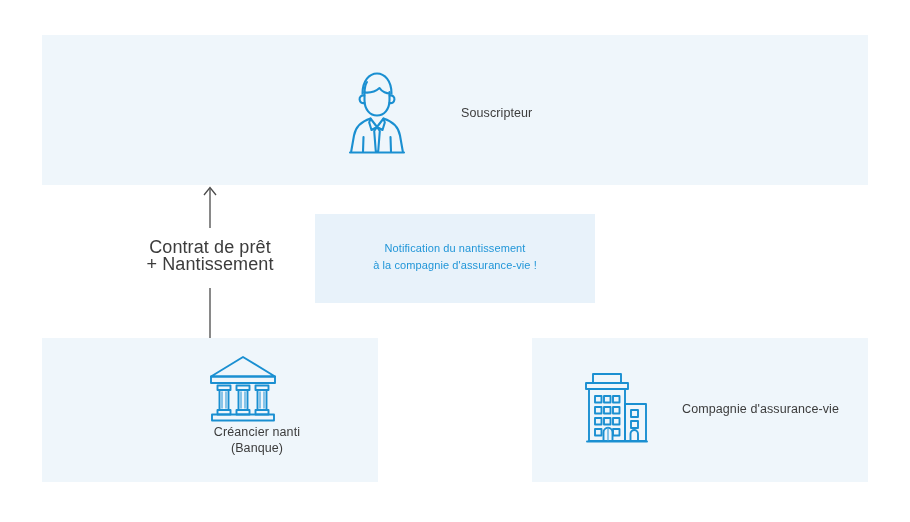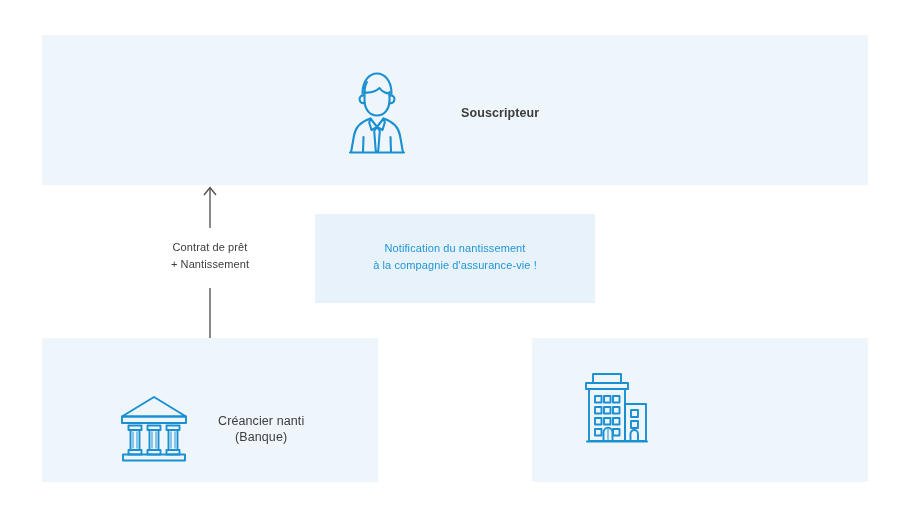--- a/index.html
+++ b/index.html
@@ -60,28 +60,28 @@
     color: #3c3c3c;
     font-size: 12.5px;
     line-height: 16px;
     white-space: pre-line;
     letter-spacing: .1px;
   }
 
   
   .row-subscriber {
     left: 345px; top: 63px;
-    width: 330px; height: 100px; font-weight: bold;
+    width: 330px; height: 100px;
   }
   .row-subscriber .row-label { margin-left: 52px; }
 
   
   .row-bank {
-    left: 118px; top: 389px;
-    width: 250px; height: 80px;
+    left: 118px; top: 354px;
+    width: 250px; height: 80px; flex-direction: column;
   }
   .row-bank .row-label {
     margin-left: 28px;
     text-align: center;
   }
 
   
   .row-insurer {
     left: 578px; top: 368px;
     width: 270px; height: 82px;
@@ -98,21 +98,21 @@
   }
 
   
   .contract-caption {
     position: absolute;
     left: 110px;
     top: 239px;
     width: 200px;
     text-align: center;
     color: #3c3c3c;
-    font-size: 11px;
+    font-size: 18px;
     line-height: 16.5px;
     white-space: pre-line;
     letter-spacing: .1px;
   }
 
   
   .note-caption {
     position: absolute;
     left: 315px;
     top: 240px;
@@ -248,15 +248,16 @@
         <path d="M30 57 L30 70" stroke="#4fa9de" stroke-width="1.3"></path>
 
         <rect x="53" y="39" width="7" height="7"></rect>
         <rect x="53" y="50" width="7" height="7"></rect>
 
         <path d="M52.5 70 L52.5 63 C52.5 60.7 54.2 59 56.2 59 C58.2 59 60 60.7 60 63 L60 70"></path>
 
         <path d="M9 70.5 L69 70.5"></path>
       </svg>
     </span>
+    <span class="row-label">Compagnie d'assurance-vie</span>
   </div>
 
 </div>
 
 </body></html>

